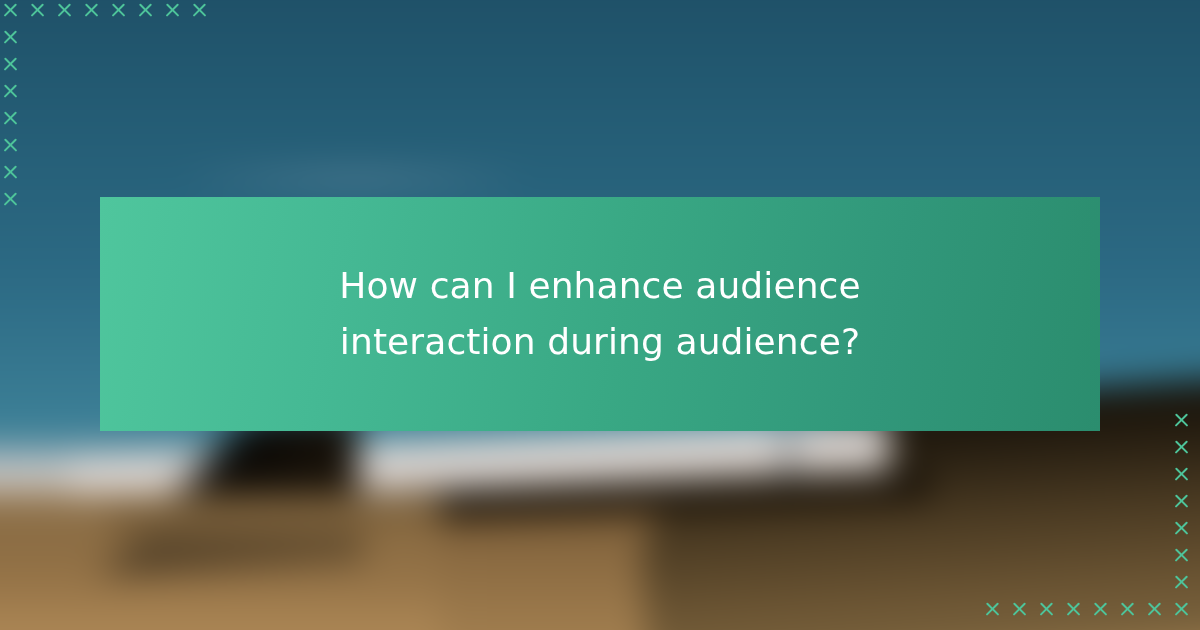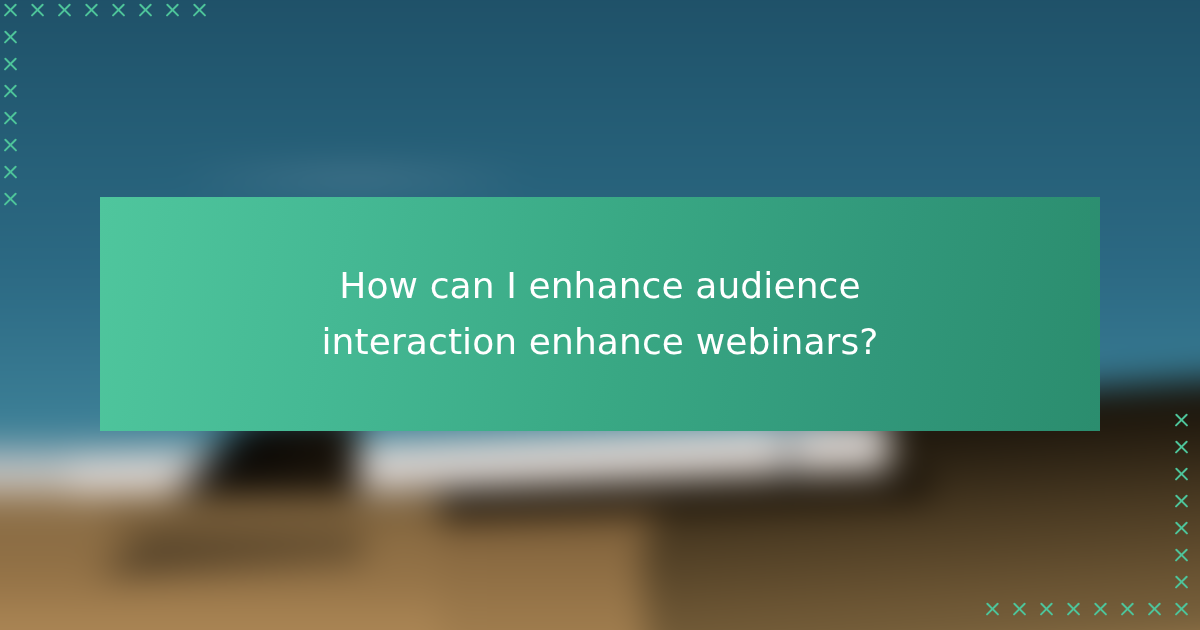--- a/index.html
+++ b/index.html
@@ -358,16 +358,16 @@
     <span class="xmark"></span>
     <span class="xmark"></span>
     <span class="xmark"></span>
     <span class="xmark"></span>
     <span class="xmark"></span>
     <span class="xmark"></span>
     <span class="xmark"></span>
   </div>
 
   <div class="banner">
-    <h1 class="banner-title">How can I enhance audience interaction enhance webinars?</h1>
+    <h1 class="banner-title">How can I enhance audience interaction during audience?</h1>
   </div>
 
 </div>
 
 </body></html>

